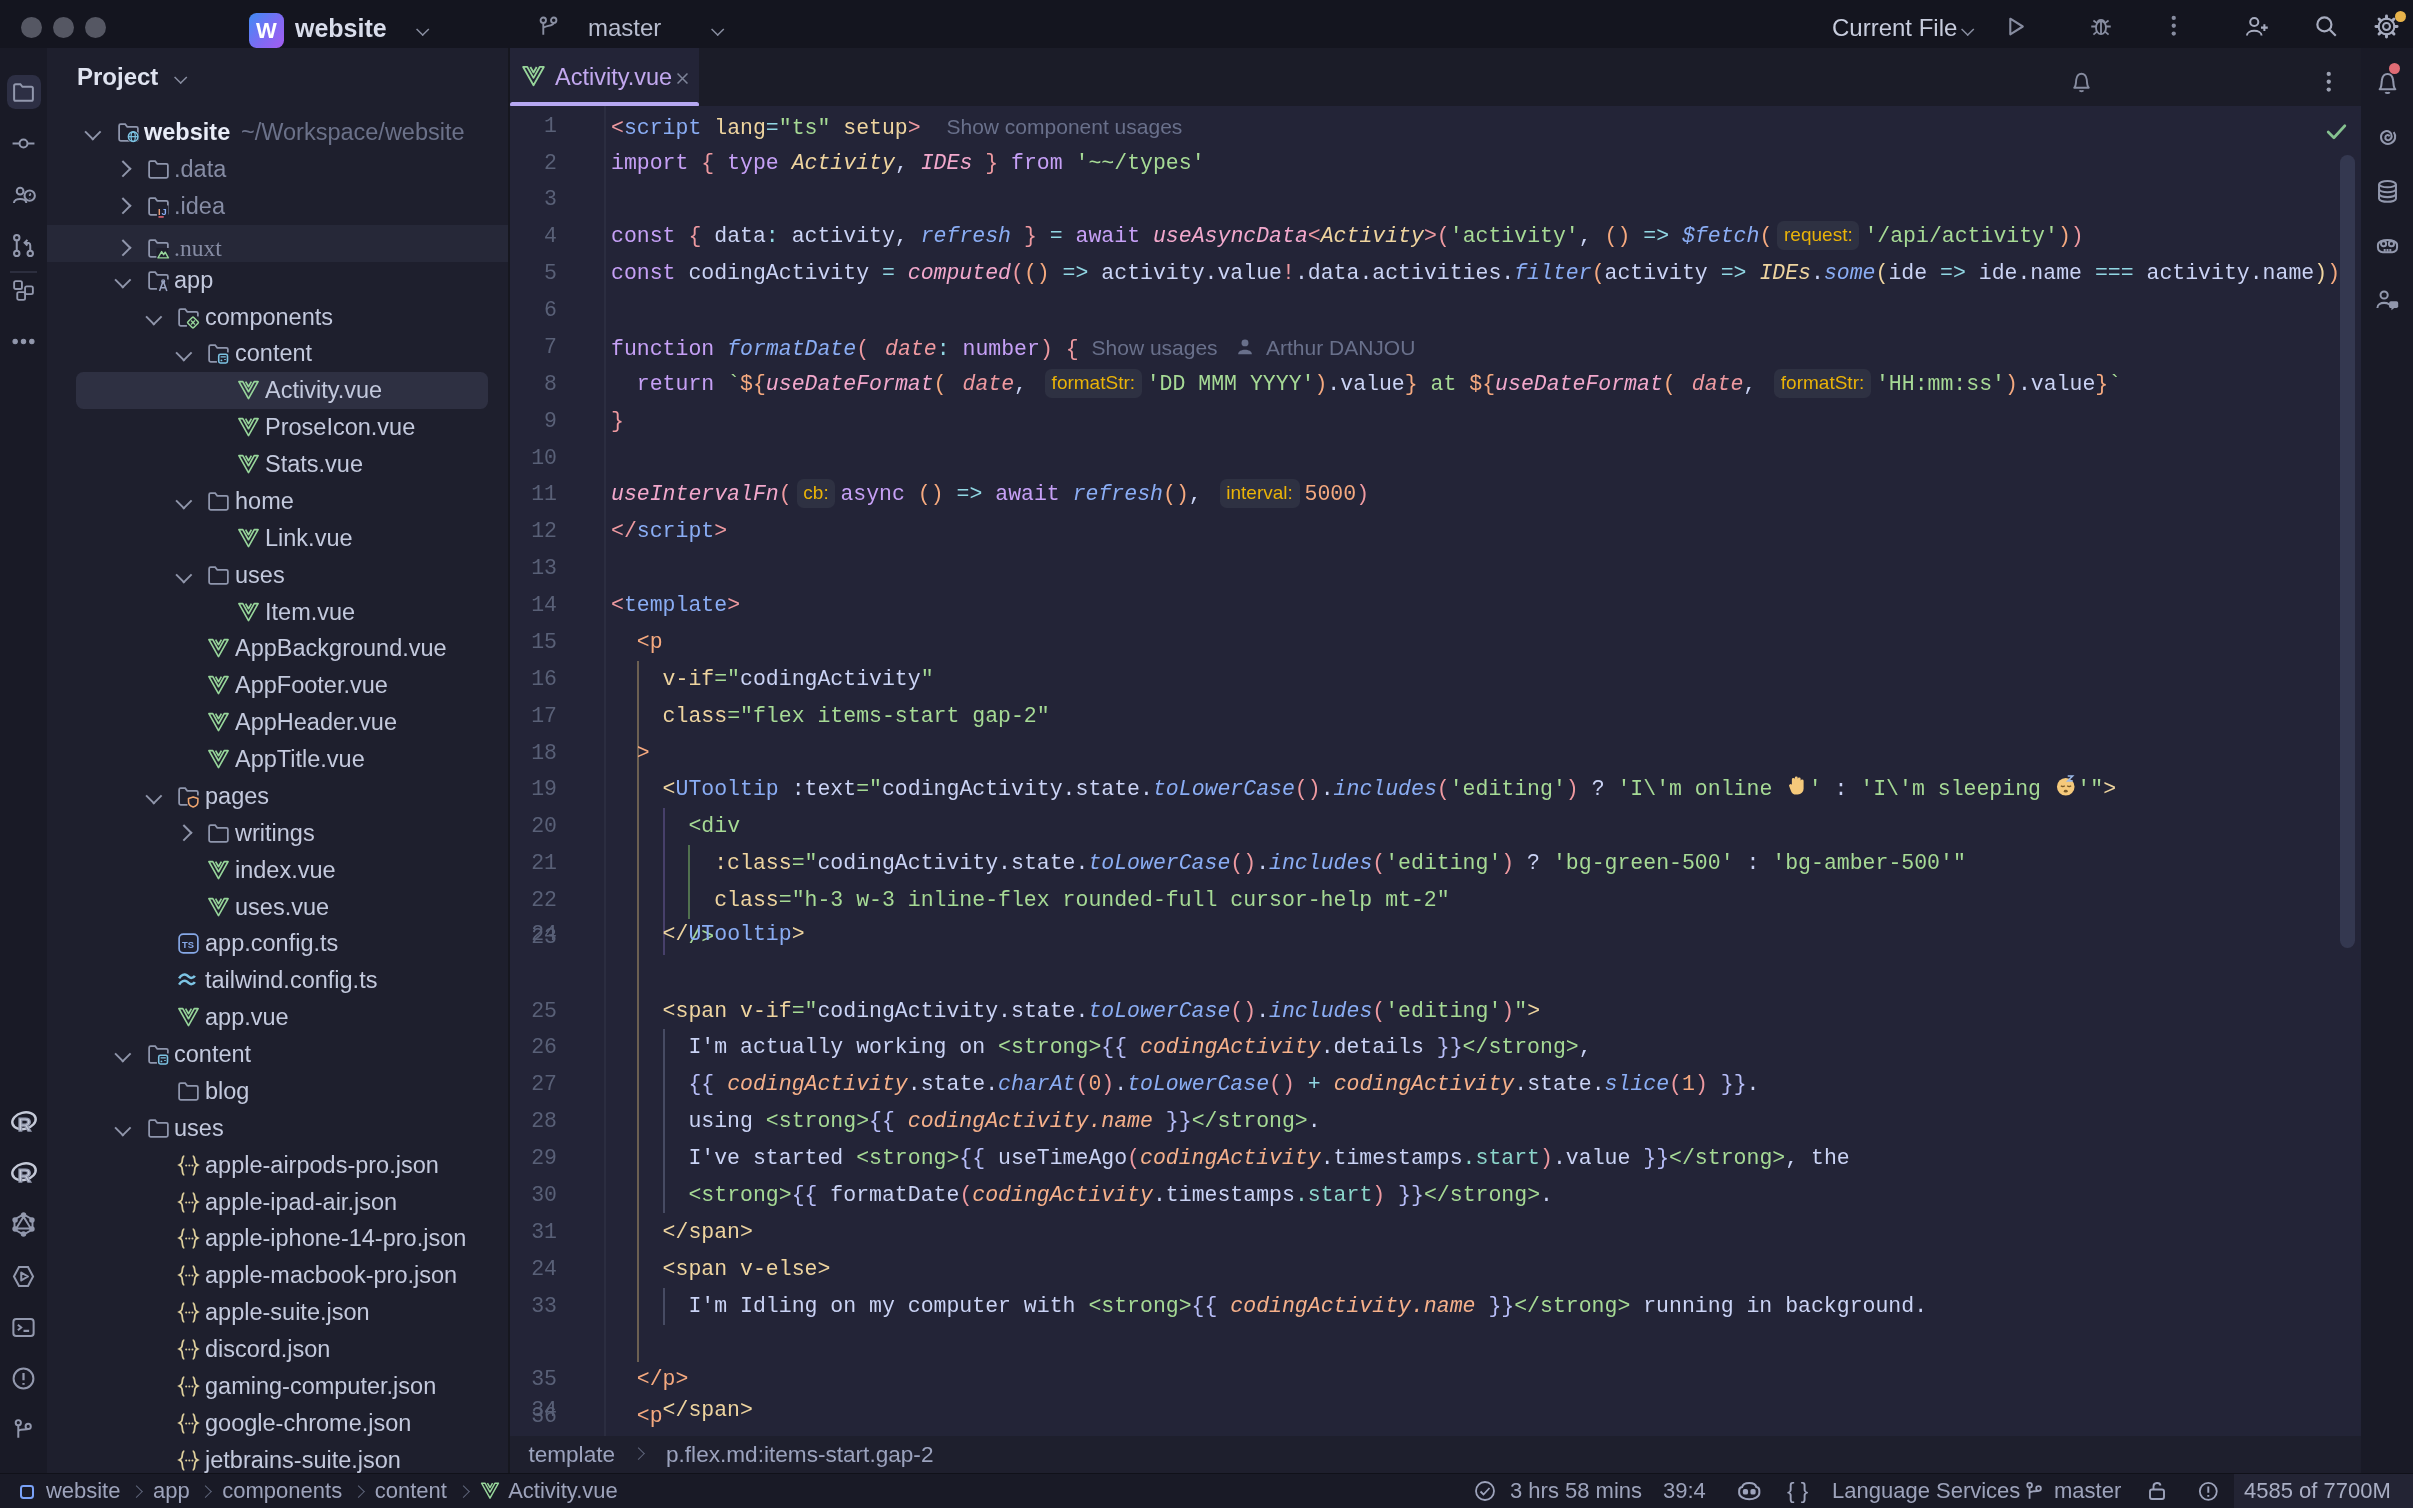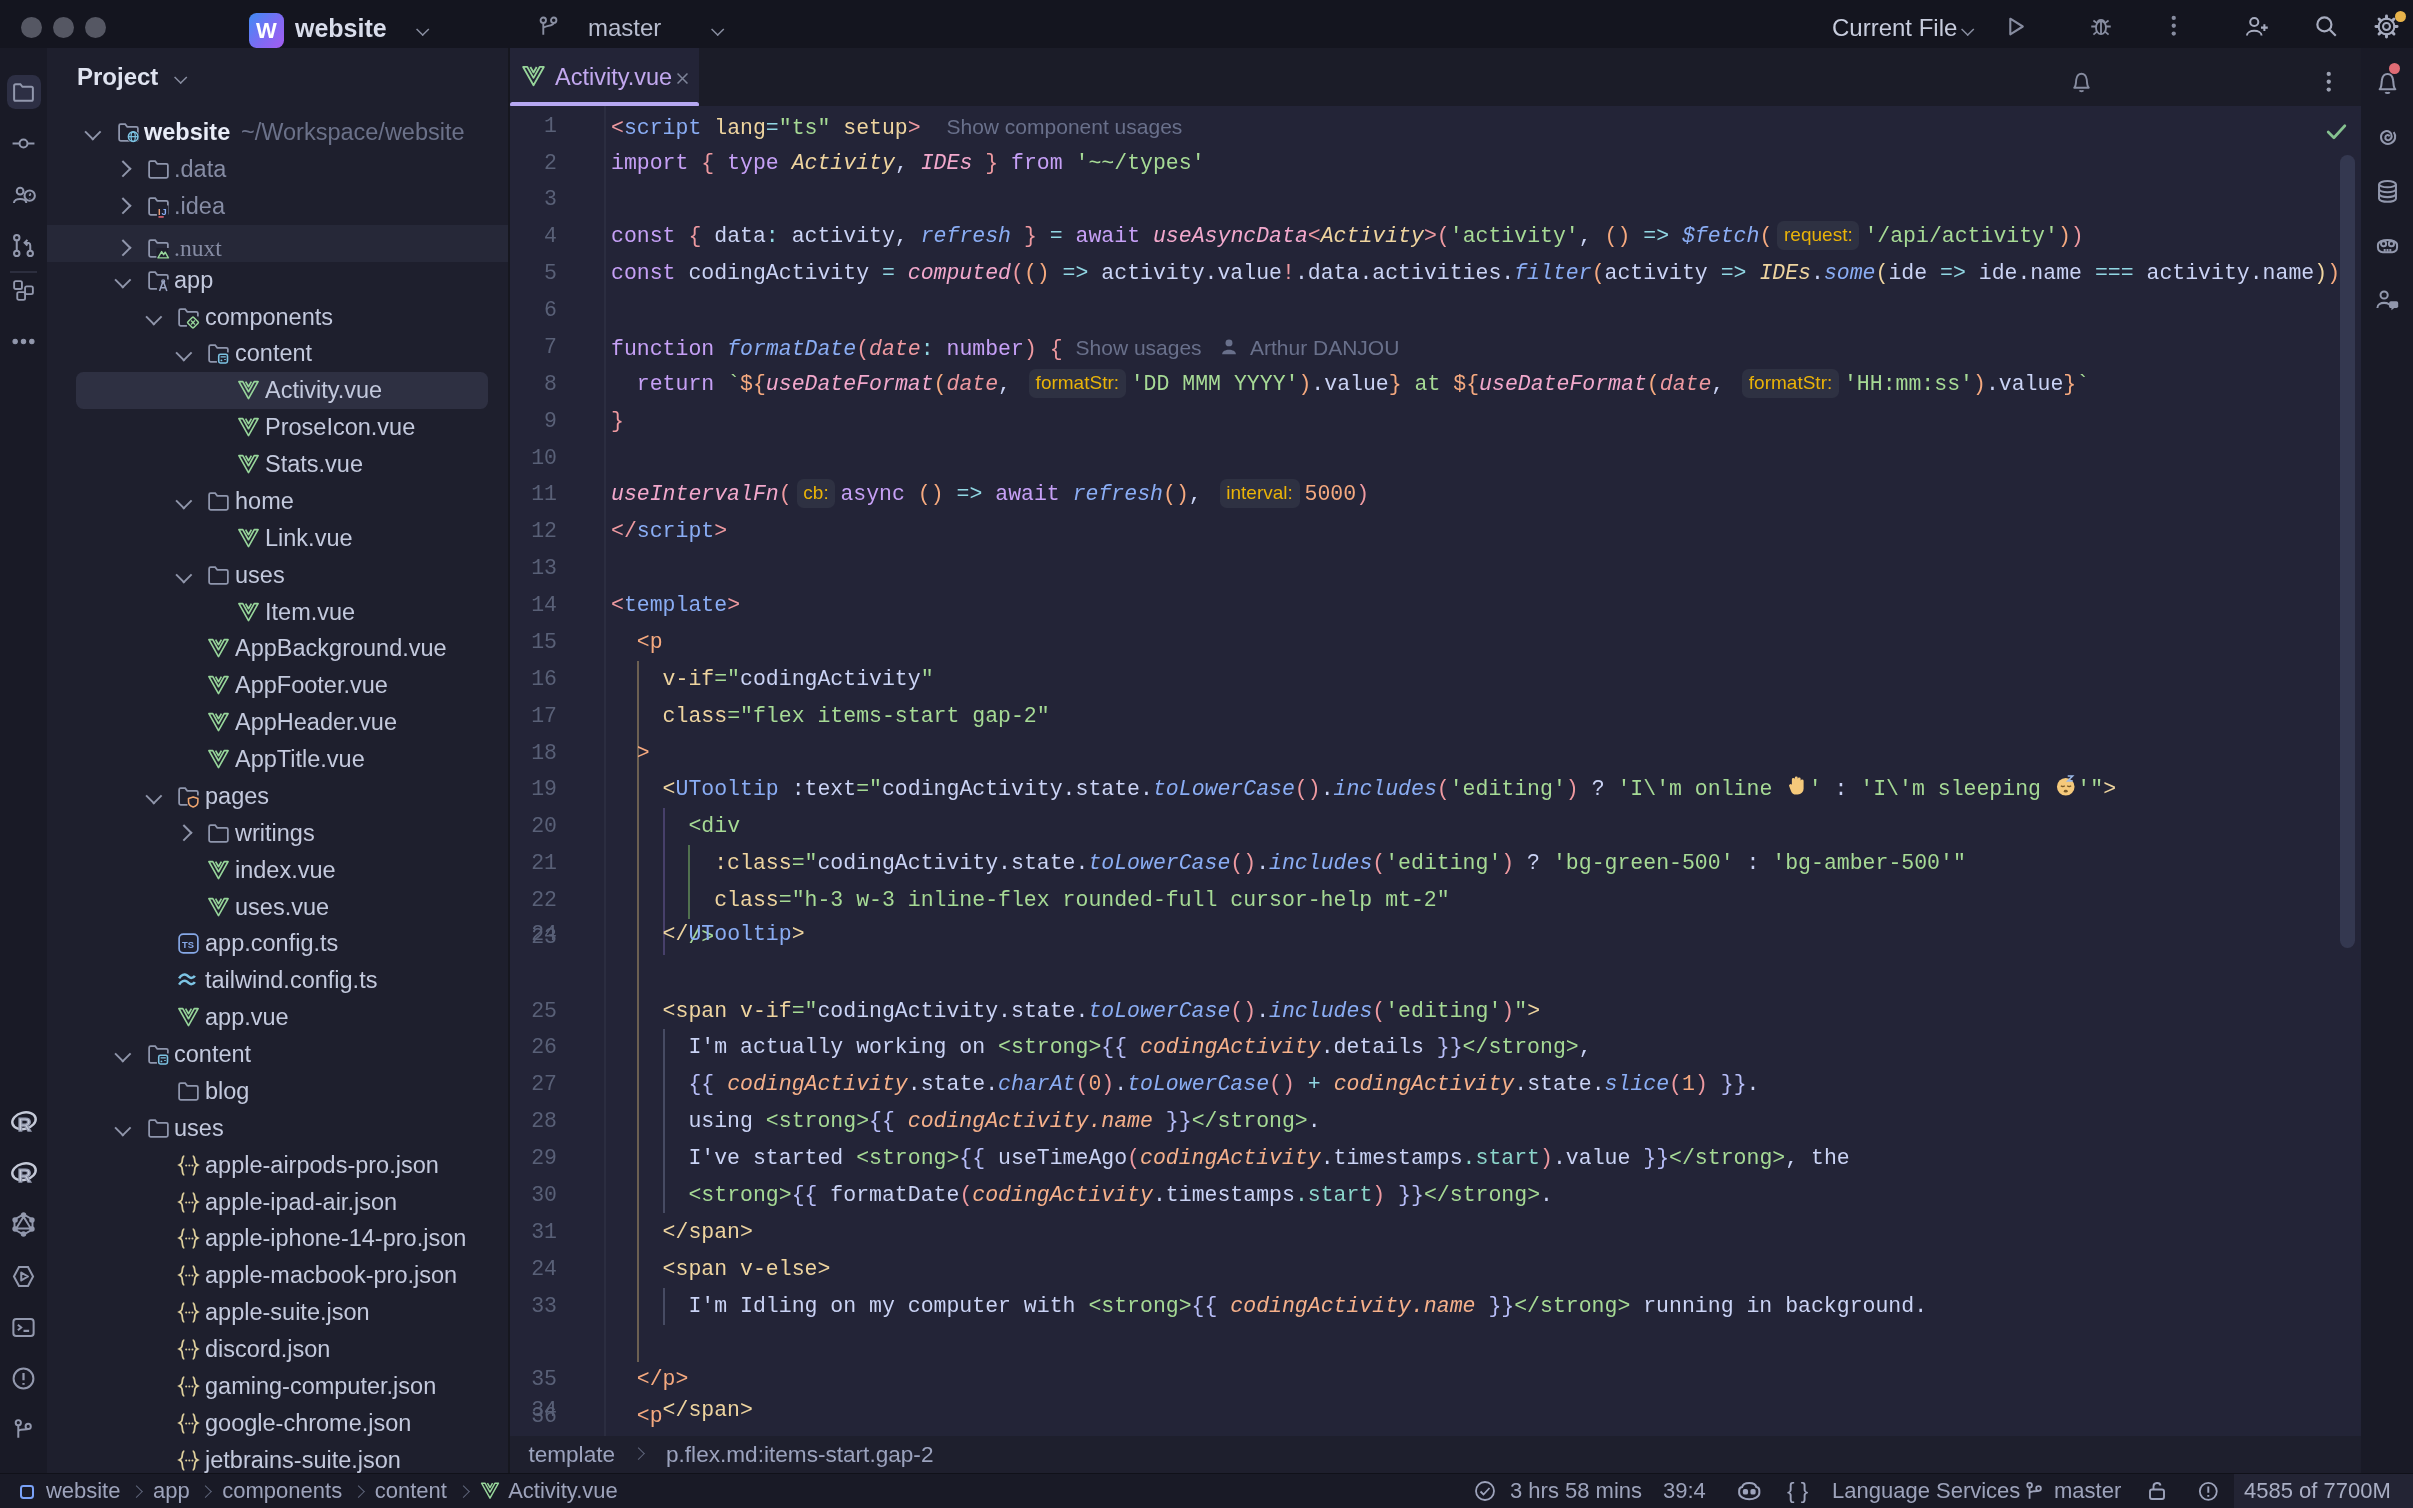--- a/index.html
+++ b/index.html
@@ -43,21 +43,21 @@
   .kw { color:#c6a0f6; }            
   .st { color:#a6da95; }            
   .ye { color:#eed49f; }            
   .yei{ color:#eed49f; font-style:italic; }
   .bl { color:#8aadf4; }            
   .bli{ color:#8aadf4; font-style:italic; }
   .pki{ color:#f2a8cc; font-style:italic; } 
   .pe { color:#f5a97f; }            
   .pei{ color:#f5b08a; font-style:italic; }
   .ma { color:#ee99a0; }            
-  .mai{ color:#ee99a0; font-style:italic; }
+  .mai{ color:#ee99a0; font-style:italic;margin-left:16px; }
   .sk { color:#91d7e3; }            
   .te { color:#8bd5ca; }            
   .lv { color:#b7bdf8; }
   
   #rightstrip { position:absolute; left:2361px; top:48px; width:53px; height:1425px; background:#191a26; }
   
   #crumbs { position:absolute; left:510px; top:1436px; width:1851px; height:37px; background:#1e1f2d; font-size:22.6px; color:#9ba2bd; line-height:37px; }
   
   #status { position:absolute; left:0; top:1473px; width:2413px; height:35px; background:#191a26; font-size:22px; color:#9da3bb; }
   #status .seg { position:absolute; top:0; height:32px; line-height:35px; white-space:nowrap; }

